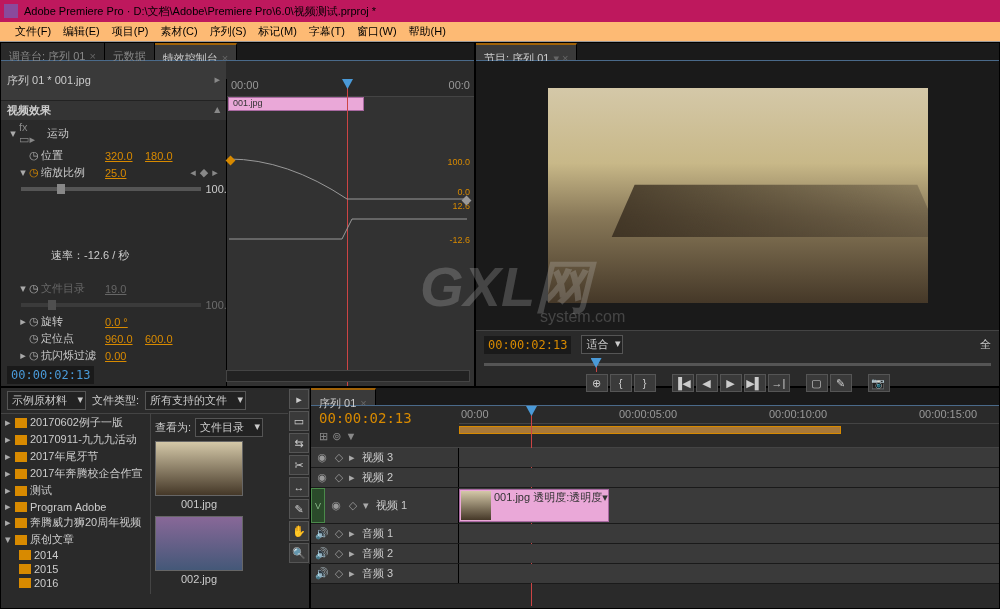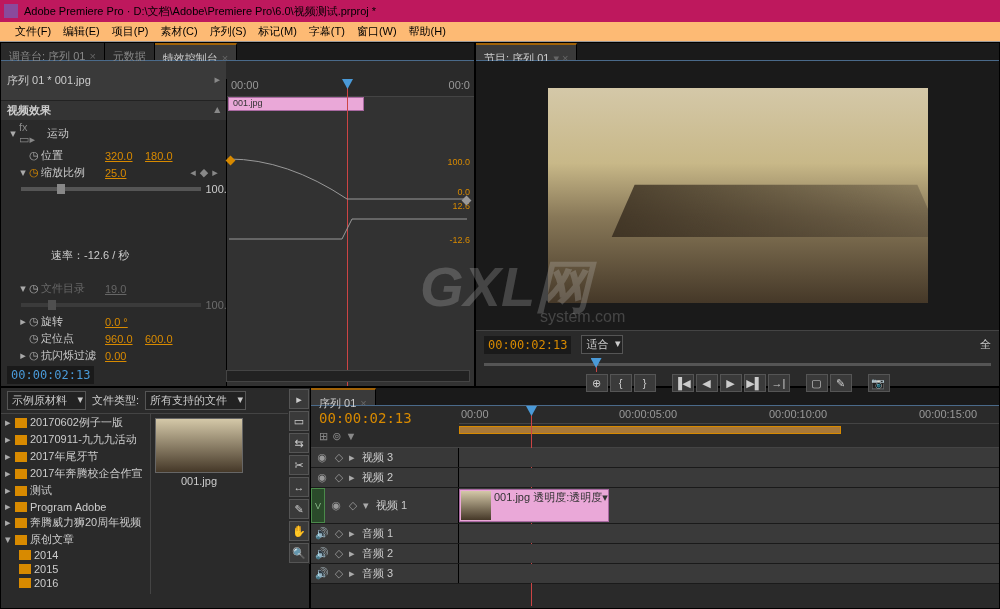--- a/index.html
+++ b/index.html
@@ -312,23 +312,31 @@
             <span>2015</span>
           </div>
         <div class="tree-item" style="padding-left:18px">
             <span class="folder"></span>
             <span>2016</span>
           </div>
         <div class="tree-item" style="padding-left:18px"></div>
 
       </div>
       <div class="proj-thumbs">
+        <div class="thumb-dd">
+          <span>查看为:</span>
+          <span class="proj-dd">文件目录</span>
+        </div>
         <div class="thumb-item">
           <div class="thumb-img t1"></div>
           <div class="thumb-label">001.jpg</div>
+        </div>
+        <div class="thumb-item">
+          <div class="thumb-img t2"></div>
+          <div class="thumb-label">002.jpg</div>
         </div>
       </div>
     </div>
   </div>
 
   <div class="timeline-panel">
     <div class="tabs">
       <div class="tab active"><span>序列 01</span><span class="x">×</span></div>
     </div>
     <div class="tl-header">

